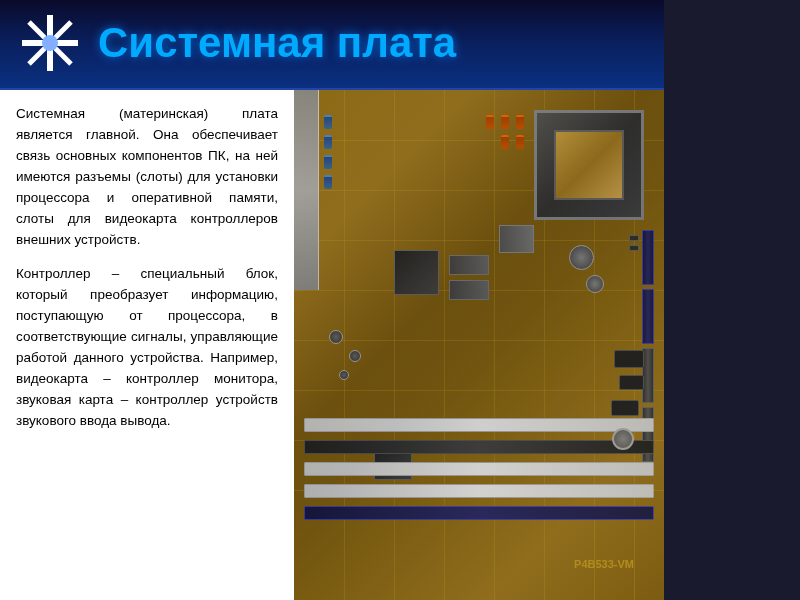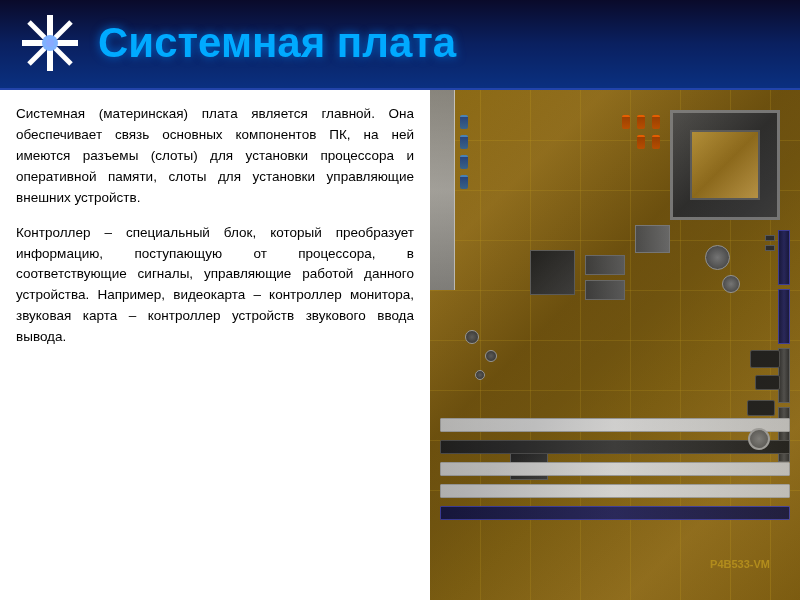--- a/index.html
+++ b/index.html
@@ -6,21 +6,21 @@
 
     body {
       width: 800px;
       height: 600px;
       overflow: hidden;
       font-family: Arial, sans-serif;
       background: #1a1a2e;
     }
 
     .page {
-      width: 800px;
+      width: 664px;
       height: 600px;
       display: flex;
       flex-direction: column;
       background: linear-gradient(180deg, #0a0a1a 0%, #0d1a3a 100%);
     }
 
     
     .header {
       background: linear-gradient(180deg, #0a0a2a 0%, #0a2060 50%, #0a3080 100%);
       padding: 10px 20px 12px 20px;
@@ -231,21 +231,21 @@
         <circle cx="30" cy="30" r="8" fill="#0066ff" opacity="0.5"></circle>
         <circle cx="30" cy="30" r="4" fill="#88aaff"></circle>
       </svg>
     </div>
     <h1 class="header-title">Системная плата</h1>
   </div>
 
   <div class="content">
 
     <div class="text-panel">
-      <p class="text-paragraph">Системная (материнская) плата является главной. Она обеспечивает связь основных компонентов ПК, на ней имеются разъемы (слоты) для установки процессора и оперативной памяти, слоты для установки управляющие внешних устройств.</p>
+      <p class="text-paragraph">Системная (материнская) плата является главной. Она обеспечивает связь основных компонентов ПК, на ней имеются разъемы (слоты) для установки процессора и оперативной памяти, слоты для видеокарта контроллеров внешних устройств.</p>
       <p class="text-paragraph">Контроллер – специальный блок, который преобразует информацию, поступающую от процессора, в соответствующие сигналы, управляющие работой данного устройства. Например, видеокарта – контроллер монитора, звуковая карта – контроллер устройств звукового ввода вывода.</p>
     </div>
 
     <div class="image-panel">
       <div class="board-container">
 
         <div class="trace-h" style="top:50px;left:0;right:0;"></div>
         <div class="trace-h" style="top:100px;left:0;right:0;"></div>
         <div class="trace-h" style="top:150px;left:0;right:0;"></div>
         <div class="trace-h" style="top:200px;left:0;right:0;"></div>

